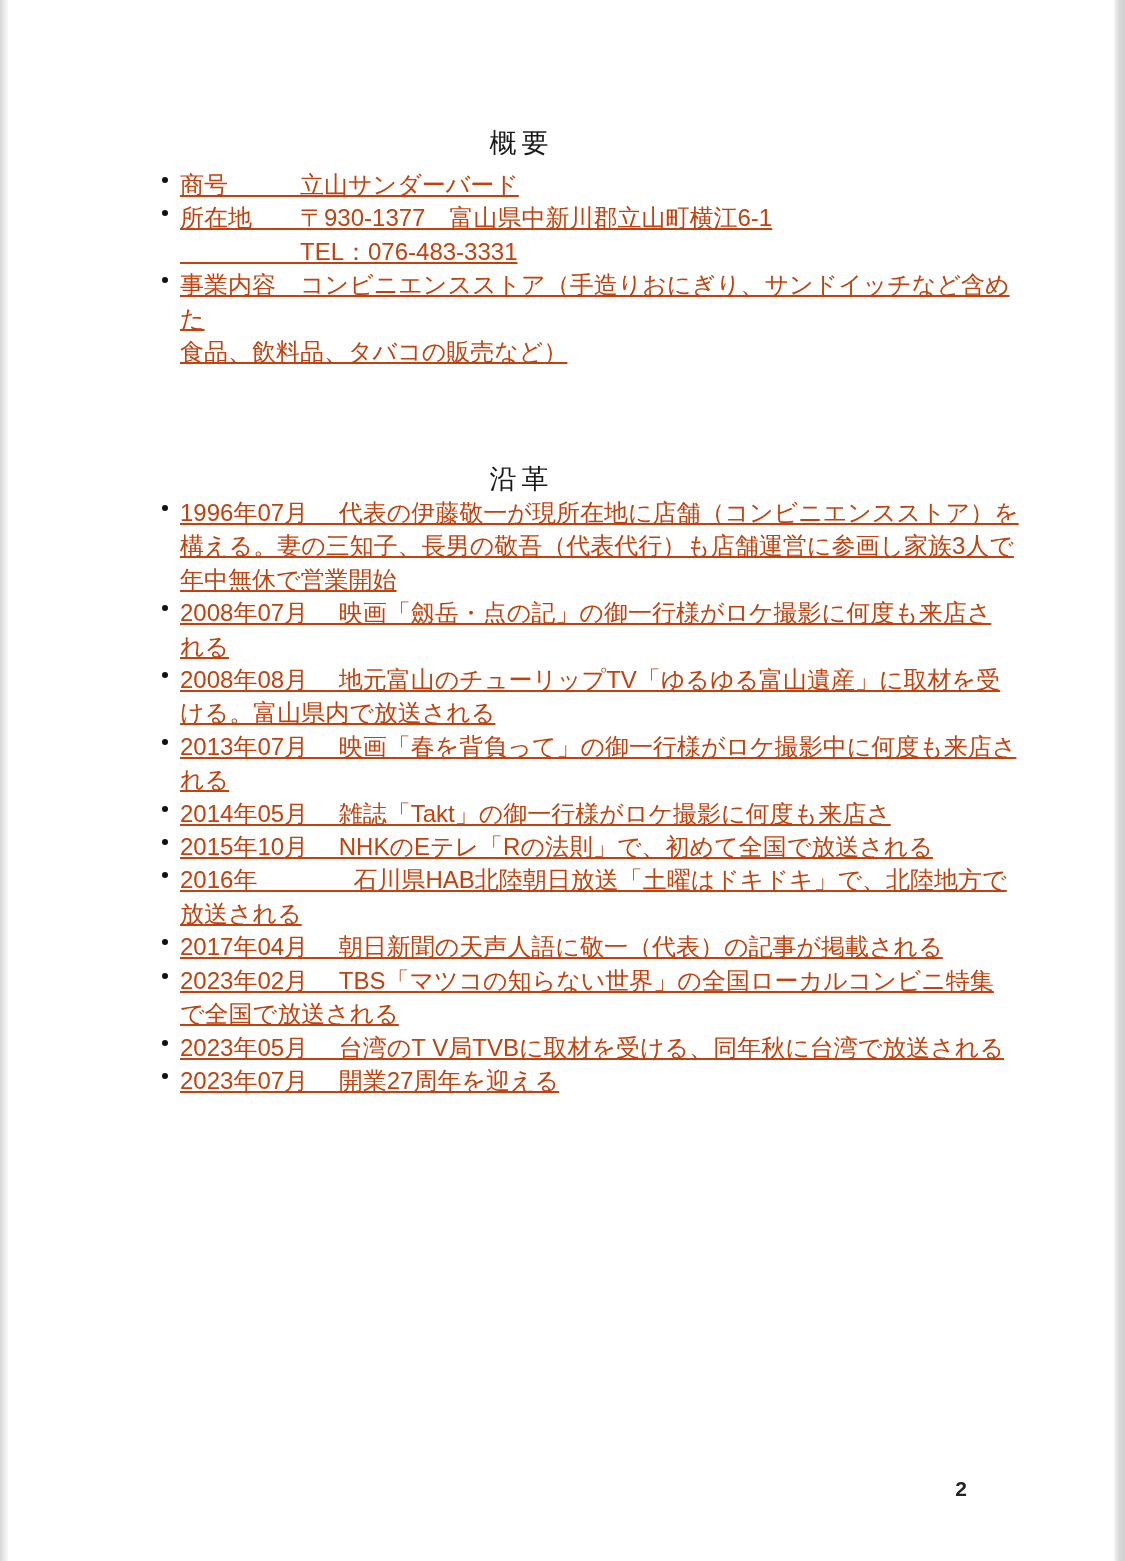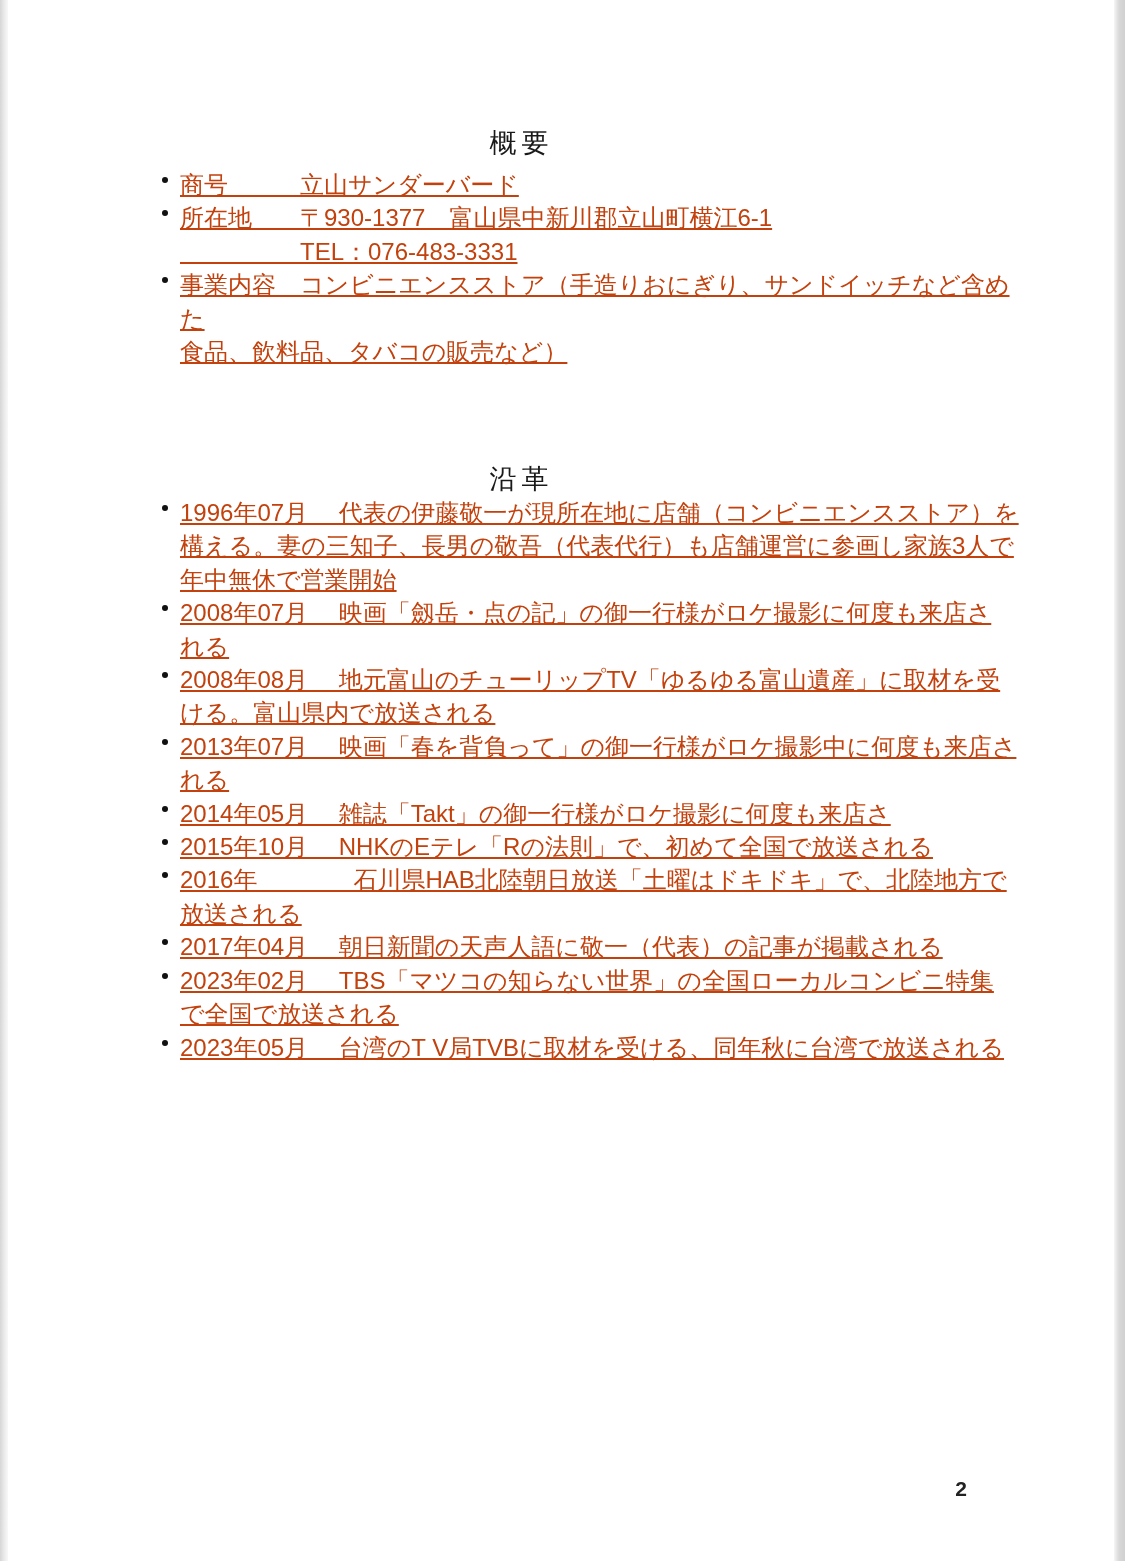--- a/index.html
+++ b/index.html
@@ -99,16 +99,20 @@
       </div>
       <div class="item">
         <span class="bullet"></span>
         <span class="item-text">2023年02月　 TBS「マツコの知らない世界」の全国ローカルコンビニ特集
 で全国で放送される</span>
       </div>
       <div class="item">
         <span class="bullet"></span>
         <span class="item-text">2023年05月　 台湾のT V局TVBに取材を受ける、同年秋に台湾で放送される</span>
       </div>
+      <div class="item">
+        <span class="bullet"></span>
+        <span class="item-text">2023年07月　 開業27周年を迎える</span>
+      </div>
     </section>
 
   <div class="page-number">2</div>
 </main>
 
 </body></html>

